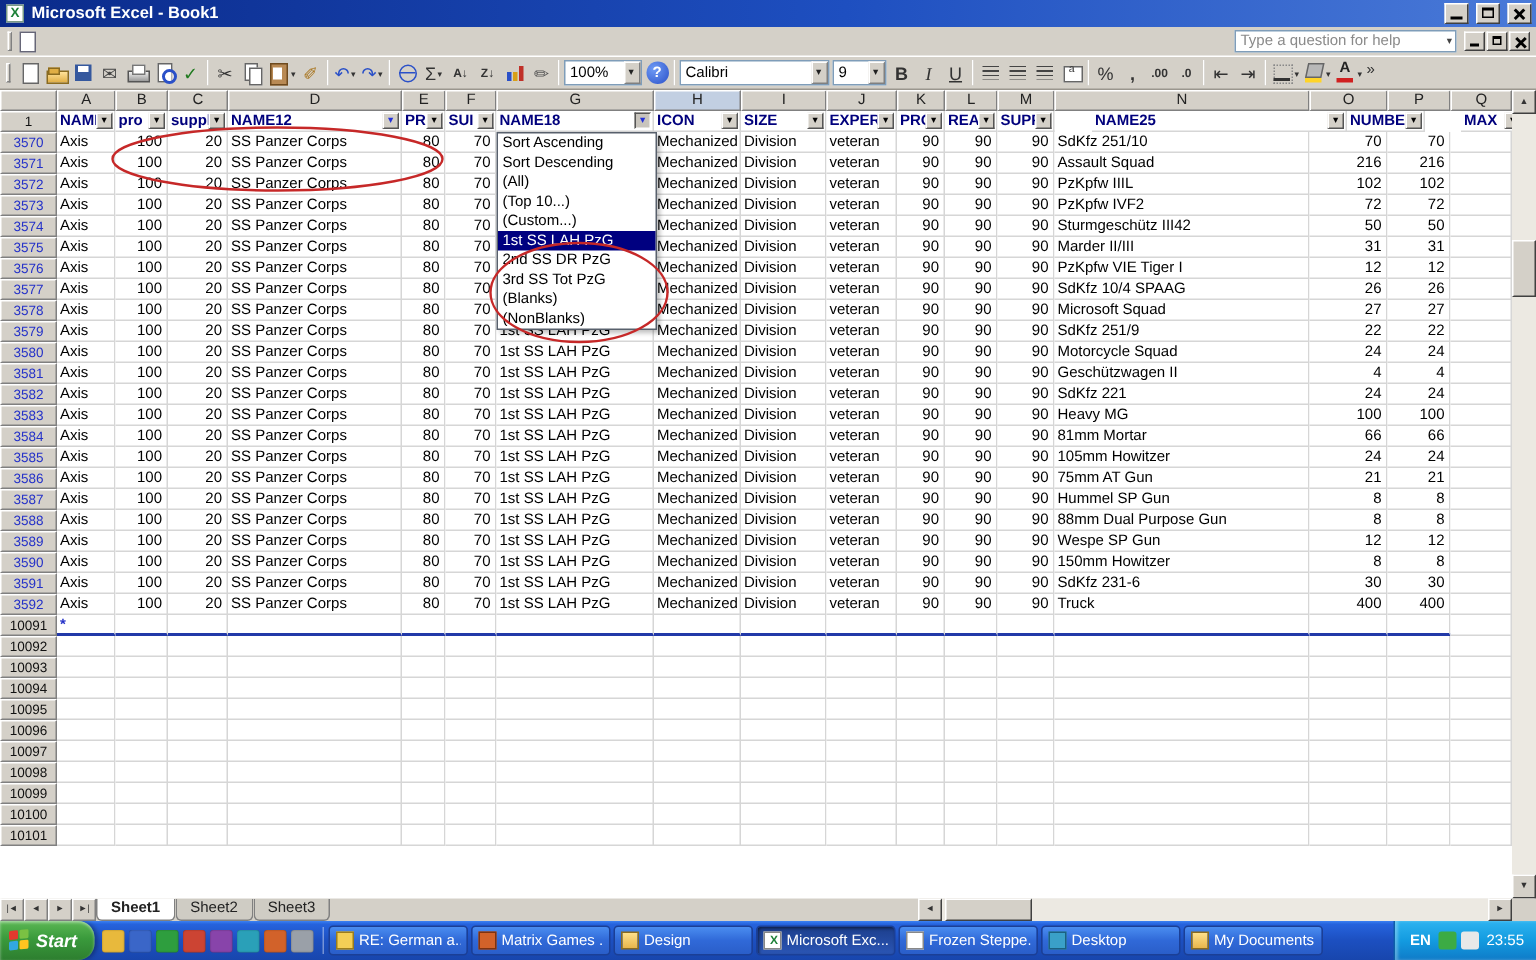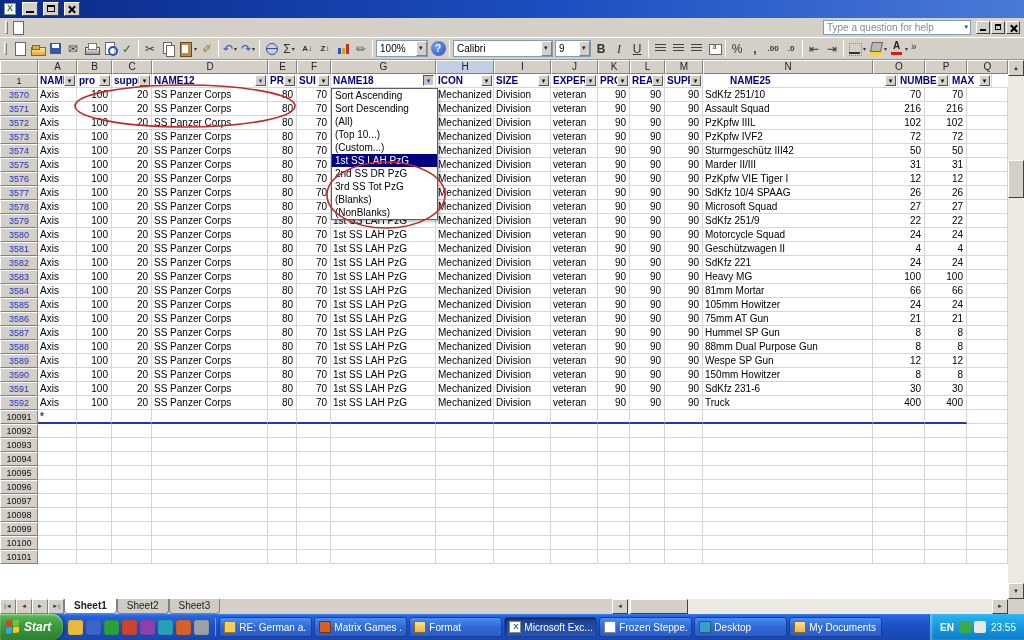--- a/index.html
+++ b/index.html
@@ -167,20 +167,21 @@
 .trayicon{width:12px;height:12px;border-radius:2px;flex:none;}
 .clock{font-size:10px;}
 </style>
 </head>
 <body>
 
 <div class="screen">
 
   <div class="titlebar">
     <span class="appicon"></span>
+    <span class="tb-title">Microsoft Excel - Book1</span>
     <span class="winbtn wb-min"></span>
     <span class="winbtn wb-max"></span>
     <span class="winbtn wb-close"></span>
   </div>
 
   <div class="menubar">
     <span class="handle"></span>
     <span class="docicon"></span>
     <span class="helpbox">Type a question for help</span>
     <span class="docbtns">
@@ -368,21 +369,21 @@
           <span class="gcell hc" style="width: 34px;"><span class="ht">SUI</span><span class="fa"></span></span>
           <span class="gcell hc" style="width: 105px;"><span class="ht">NAME18</span><span class="fa blue open"></span></span>
           <span class="gcell hc" style="width: 58px;"><span class="ht">ICON</span><span class="fa"></span></span>
           <span class="gcell hc" style="width: 57px;"><span class="ht">SIZE</span><span class="fa"></span></span>
           <span class="gcell hc" style="width: 47px;"><span class="ht">EXPERI</span><span class="fa"></span></span>
           <span class="gcell hc" style="width: 32px;"><span class="ht">PROI</span><span class="fa"></span></span>
           <span class="gcell hc" style="width: 35px;"><span class="ht">REA</span><span class="fa"></span></span>
           <span class="gcell hc" style="width: 38px;"><span class="ht">SUPPI</span><span class="fa"></span></span>
           <span class="gcell hc" style="width: 170px; margin-left: 25px;"><span class="ht">NAME25</span><span class="fa"></span></span>
           <span class="gcell hc" style="width: 52px;"><span class="ht">NUMBER</span><span class="fa"></span></span>
-          <span class="gcell hc" style="width: 42px;"><span class="ht">MAX</span><span class="fa"></span></span>
+          <span class="gcell hc" style="width: 42px; margin-left: 24px;"><span class="ht">MAX</span><span class="fa"></span></span>
           <span class="gcell hc" style="width: 41px;"></span>
         </div>
         <div class="grow">
           <span class="rowh filt">3570</span>
           <span class="gcell" style="width: 39px;">Axis</span>
           <span class="gcell num" style="width: 35px;">100</span>
           <span class="gcell num" style="width: 40px;">20</span>
           <span class="gcell" style="width: 116px;">SS Panzer Corps</span>
           <span class="gcell num" style="width: 29px;">80</span>
           <span class="gcell num" style="width: 34px;">70</span>
@@ -1129,21 +1130,21 @@
         <span class="taskbtn">
           <span class="ti qi-email-icon"></span>
           <span class="tl">RE: German a...</span>
         </span>
         <span class="taskbtn">
           <span class="ti qi-matrix-games-icon"></span>
           <span class="tl">Matrix Games ...</span>
         </span>
         <span class="taskbtn">
           <span class="ti qi-folder-icon"></span>
-          <span class="tl">Format</span>
+          <span class="tl">Design</span>
         </span>
         <span class="taskbtn act">
           <span class="ti qi-excel-icon"></span>
           <span class="tl">Microsoft Exc...</span>
         </span>
         <span class="taskbtn">
           <span class="ti qi-document-icon"></span>
           <span class="tl">Frozen Steppe...</span>
         </span>
         <span class="taskbtn">

